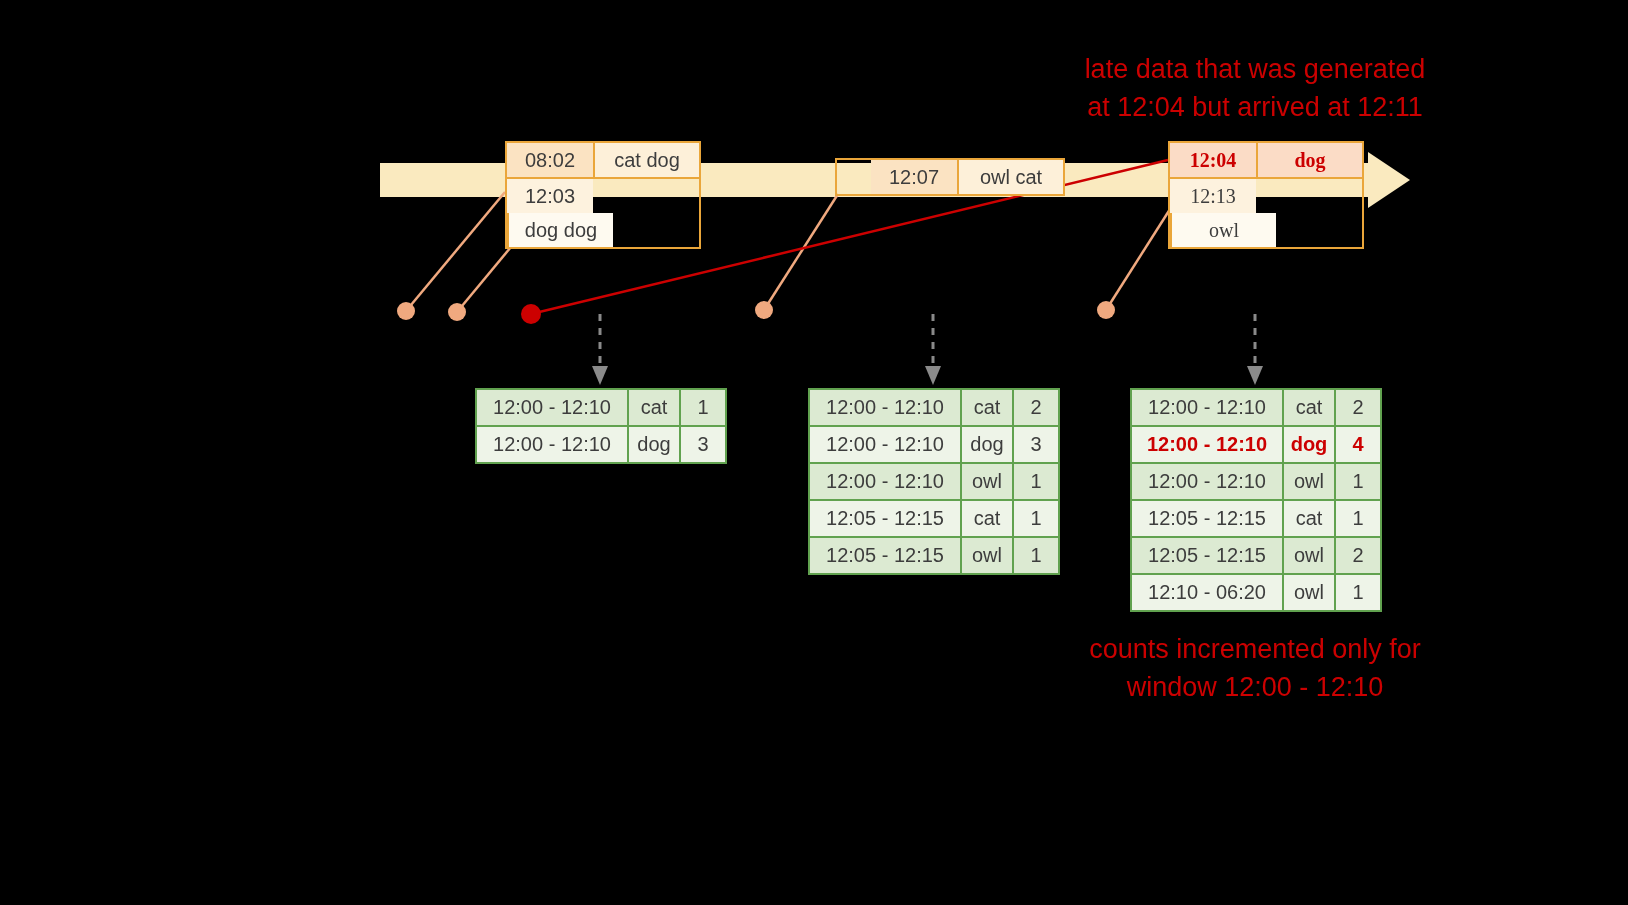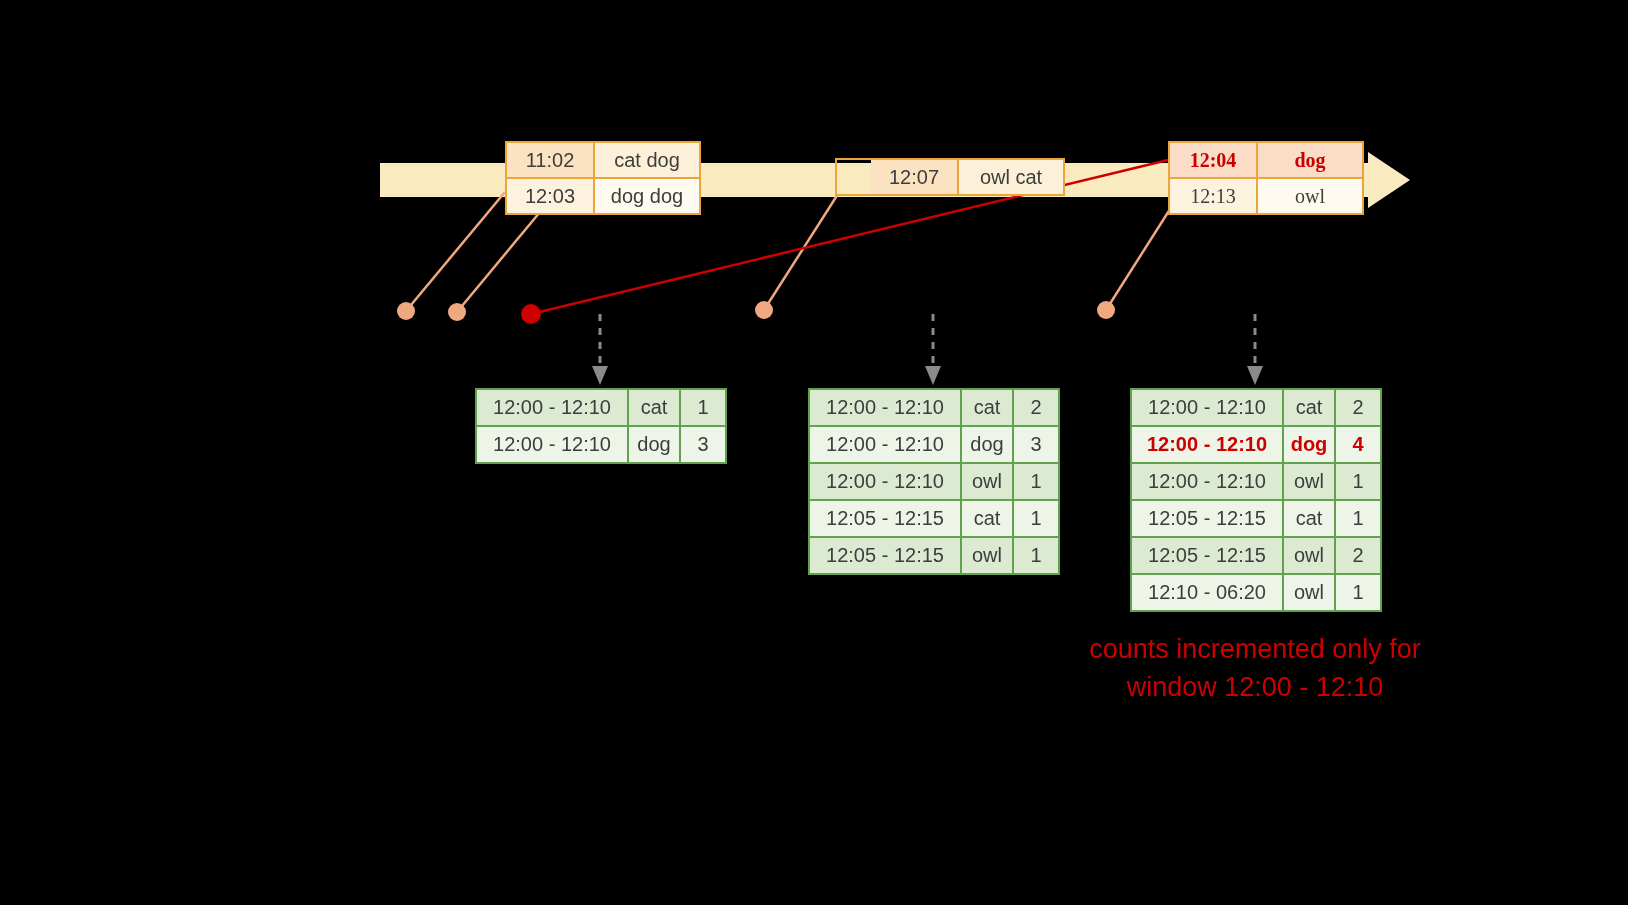--- a/index.html
+++ b/index.html
@@ -58,21 +58,21 @@
   
   .event-table {
     position: absolute;
     z-index: 2;
     border: 2px solid var(--event-border, #eaa63a);
     box-sizing: border-box;
     font-size: 20px;
     color: var(--text-dark, #3d3d3d);
   }
   .event-row { display: flex; }
-  .event-row + .event-row { border-top: 2px solid var(--event-border, #eaa63a); }
+  .event-row + .event-row { border-top: 2px solid var(--event-border, #eaa63a); flex-direction: column; }
   .event-cell {
     height: 34px;
     display: flex; align-items: center; justify-content: center;
     box-sizing: border-box;
   }
   .event-cell.time  { width: 86px; }
   .event-cell.words { width: 106px; border-left: 2px solid var(--event-border, #eaa63a); }
   .event-row:nth-child(odd)  .time  { background: var(--event-row-a-time, #fbe3c2); }
   .event-row:nth-child(odd)  .words { background: var(--event-row-a-words, #fdf0d9); }
   .event-row:nth-child(even) .time  { background: var(--event-row-b-time, #fdf2de); }
@@ -101,20 +101,24 @@
   .result-cell.count  { width: 46px; border-left: 2px solid var(--result-border, #61a24f); }
   .result-row:nth-child(odd)  .result-cell { background: var(--result-row-even, #dcead2); }
   .result-row:nth-child(even) .result-cell { background: var(--result-row-odd, #eef4e8); }
   .result-row.highlight .result-cell { color: var(--accent-red, #cc0000); font-weight: 600; }
 </style>
 </head>
 <body>
 
 <div class="canvas">
 
+  <div class="annotation late-note">
+    <div>late data that was generated</div>
+    <div>at 12:04 but arrived at 12:11</div>
+  </div>
 
   <div class="arrow-shaft"></div>
   <div class="arrow-head"></div>
 
   <svg class="overlay" width="1628" height="905">
     <line class="connector-line" x1="406" y1="311" x2="505" y2="192"></line>
     <line class="connector-line" x1="457" y1="312" x2="540" y2="212"></line>
     <line class="connector-line" x1="764" y1="310" x2="838" y2="194"></line>
     <line class="connector-line" x1="1106" y1="310" x2="1172" y2="206"></line>
     <line class="late-line" x1="531" y1="314" x2="1168" y2="160"></line>
@@ -128,21 +132,21 @@
     <line class="trigger-line" x1="600" y1="314" x2="600" y2="366"></line>
     <polygon class="trigger-head" points="592,366 608,366 600,385"></polygon>
     <line class="trigger-line" x1="933" y1="314" x2="933" y2="366"></line>
     <polygon class="trigger-head" points="925,366 941,366 933,385"></polygon>
     <line class="trigger-line" x1="1255" y1="314" x2="1255" y2="366"></line>
     <polygon class="trigger-head" points="1247,366 1263,366 1255,385"></polygon>
   </svg>
 
   <div class="event-table" style="left:505px; top:141px;">
       <div class="event-row">
-        <div class="event-cell time">11:02</div>
+        <div class="event-cell time">08:02</div>
         <div class="event-cell words">cat dog</div>
       </div>
       <div class="event-row">
         <div class="event-cell time">12:03</div>
         <div class="event-cell words">dog dog</div>
       </div>
     </div>
   <div class="event-table" style="left:835px; top:158px;padding-left:34px;">
       <div class="event-row">
         <div class="event-cell time">12:07</div>

